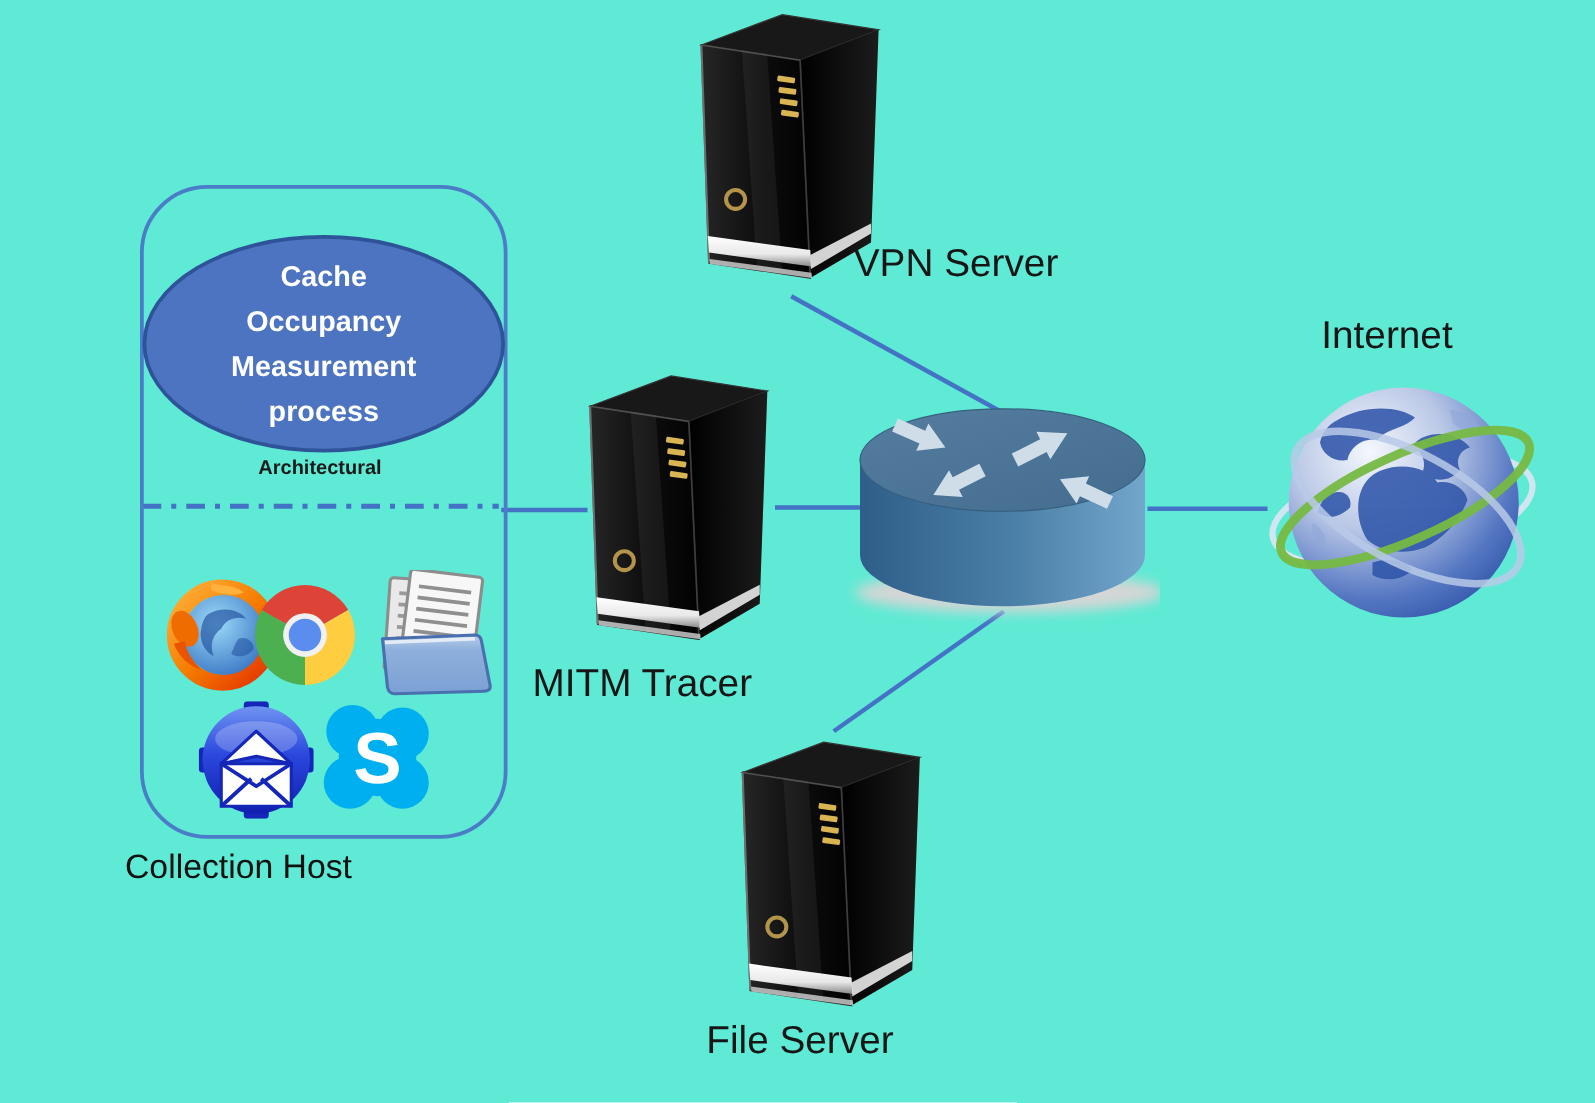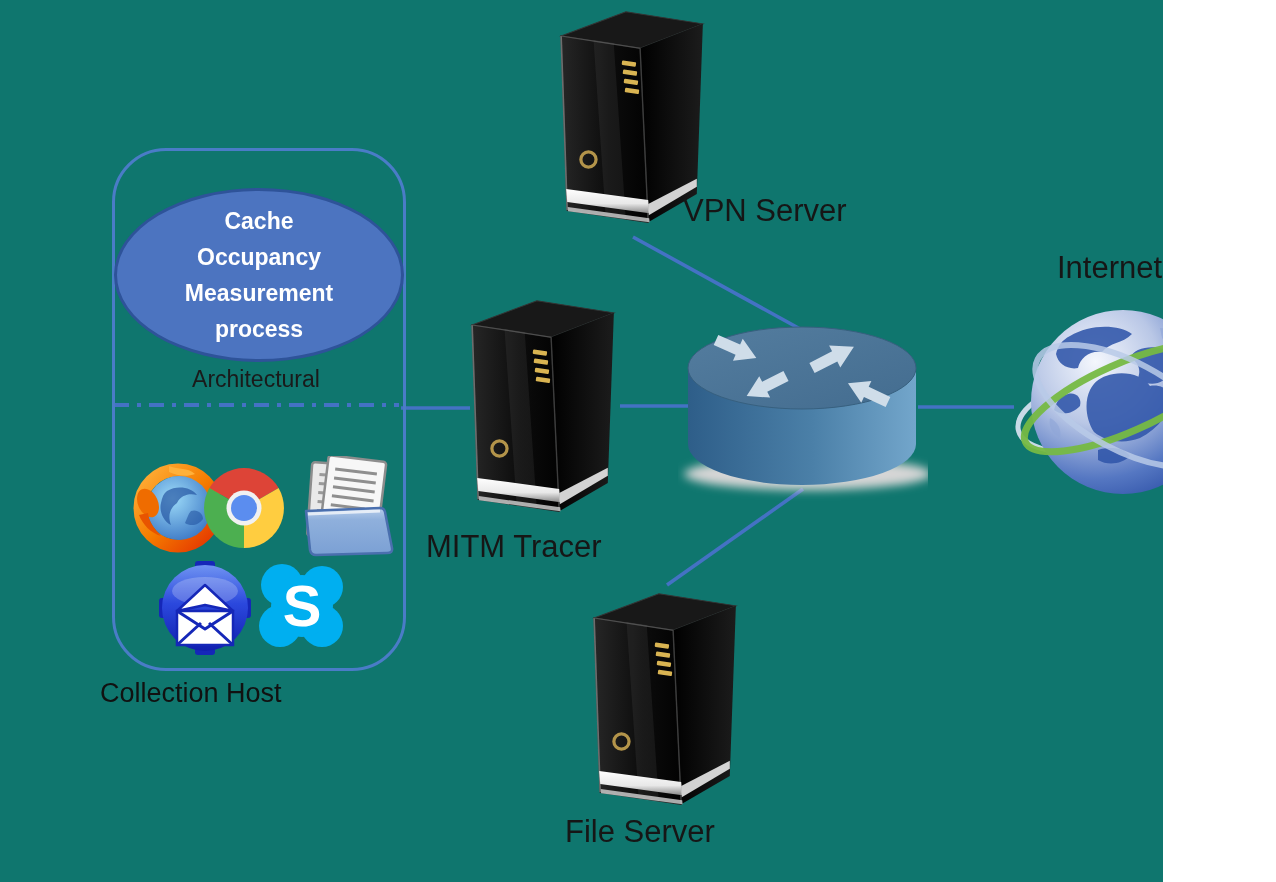--- a/index.html
+++ b/index.html
@@ -1,17 +1,17 @@
 <!DOCTYPE html>
 <html><head>
 <meta charset="utf-8">
 <style>
   html,body{margin:0;padding:0;background:#fff;}
   .canvas{
-    position:relative;width:1163px;height:882px;background:#0f766e;
+    position:relative;width:1276px;height:882px;background:#5eead4;
     overflow:hidden;font-family:"Liberation Sans",sans-serif;
   }
   .abs{position:absolute;}
   
   #wires{position:absolute;left:0;top:0;width:1276px;height:882px;z-index:1;}
   
   .host-box{
     left:112px;top:148px;width:288px;height:517px;
     border:3px solid #4a7cc7;border-radius:54px;z-index:2;background:transparent;
   }
@@ -19,21 +19,21 @@
     left:114px;top:188px;width:284px;height:168px;border-radius:50%;
     background:#4c74c0;border:3px solid #2e5399;z-index:3;
     display:flex;align-items:center;justify-content:center;
   }
   .process-text{
     width:185px;text-align:center;color:#ffffff;font-size:23px;
     font-weight:600;line-height:36px;
   }
   .boundary-label{
     left:112px;width:288px;text-align:center;color:#1a1a1a;
-    font-size:23px;z-index:4;
+    font-size:16px;z-index:4;font-weight:bold;
   }
   .host-caption{
     left:100px;top:678px;width:312px;text-align:left;color:#111;
     font-size:27px;z-index:3;
   }
   .node-label{
     color:#161616;font-size:31px;z-index:4;white-space:nowrap;
   }
   .app-icon{z-index:4;}
   .server-svg{z-index:3;}

